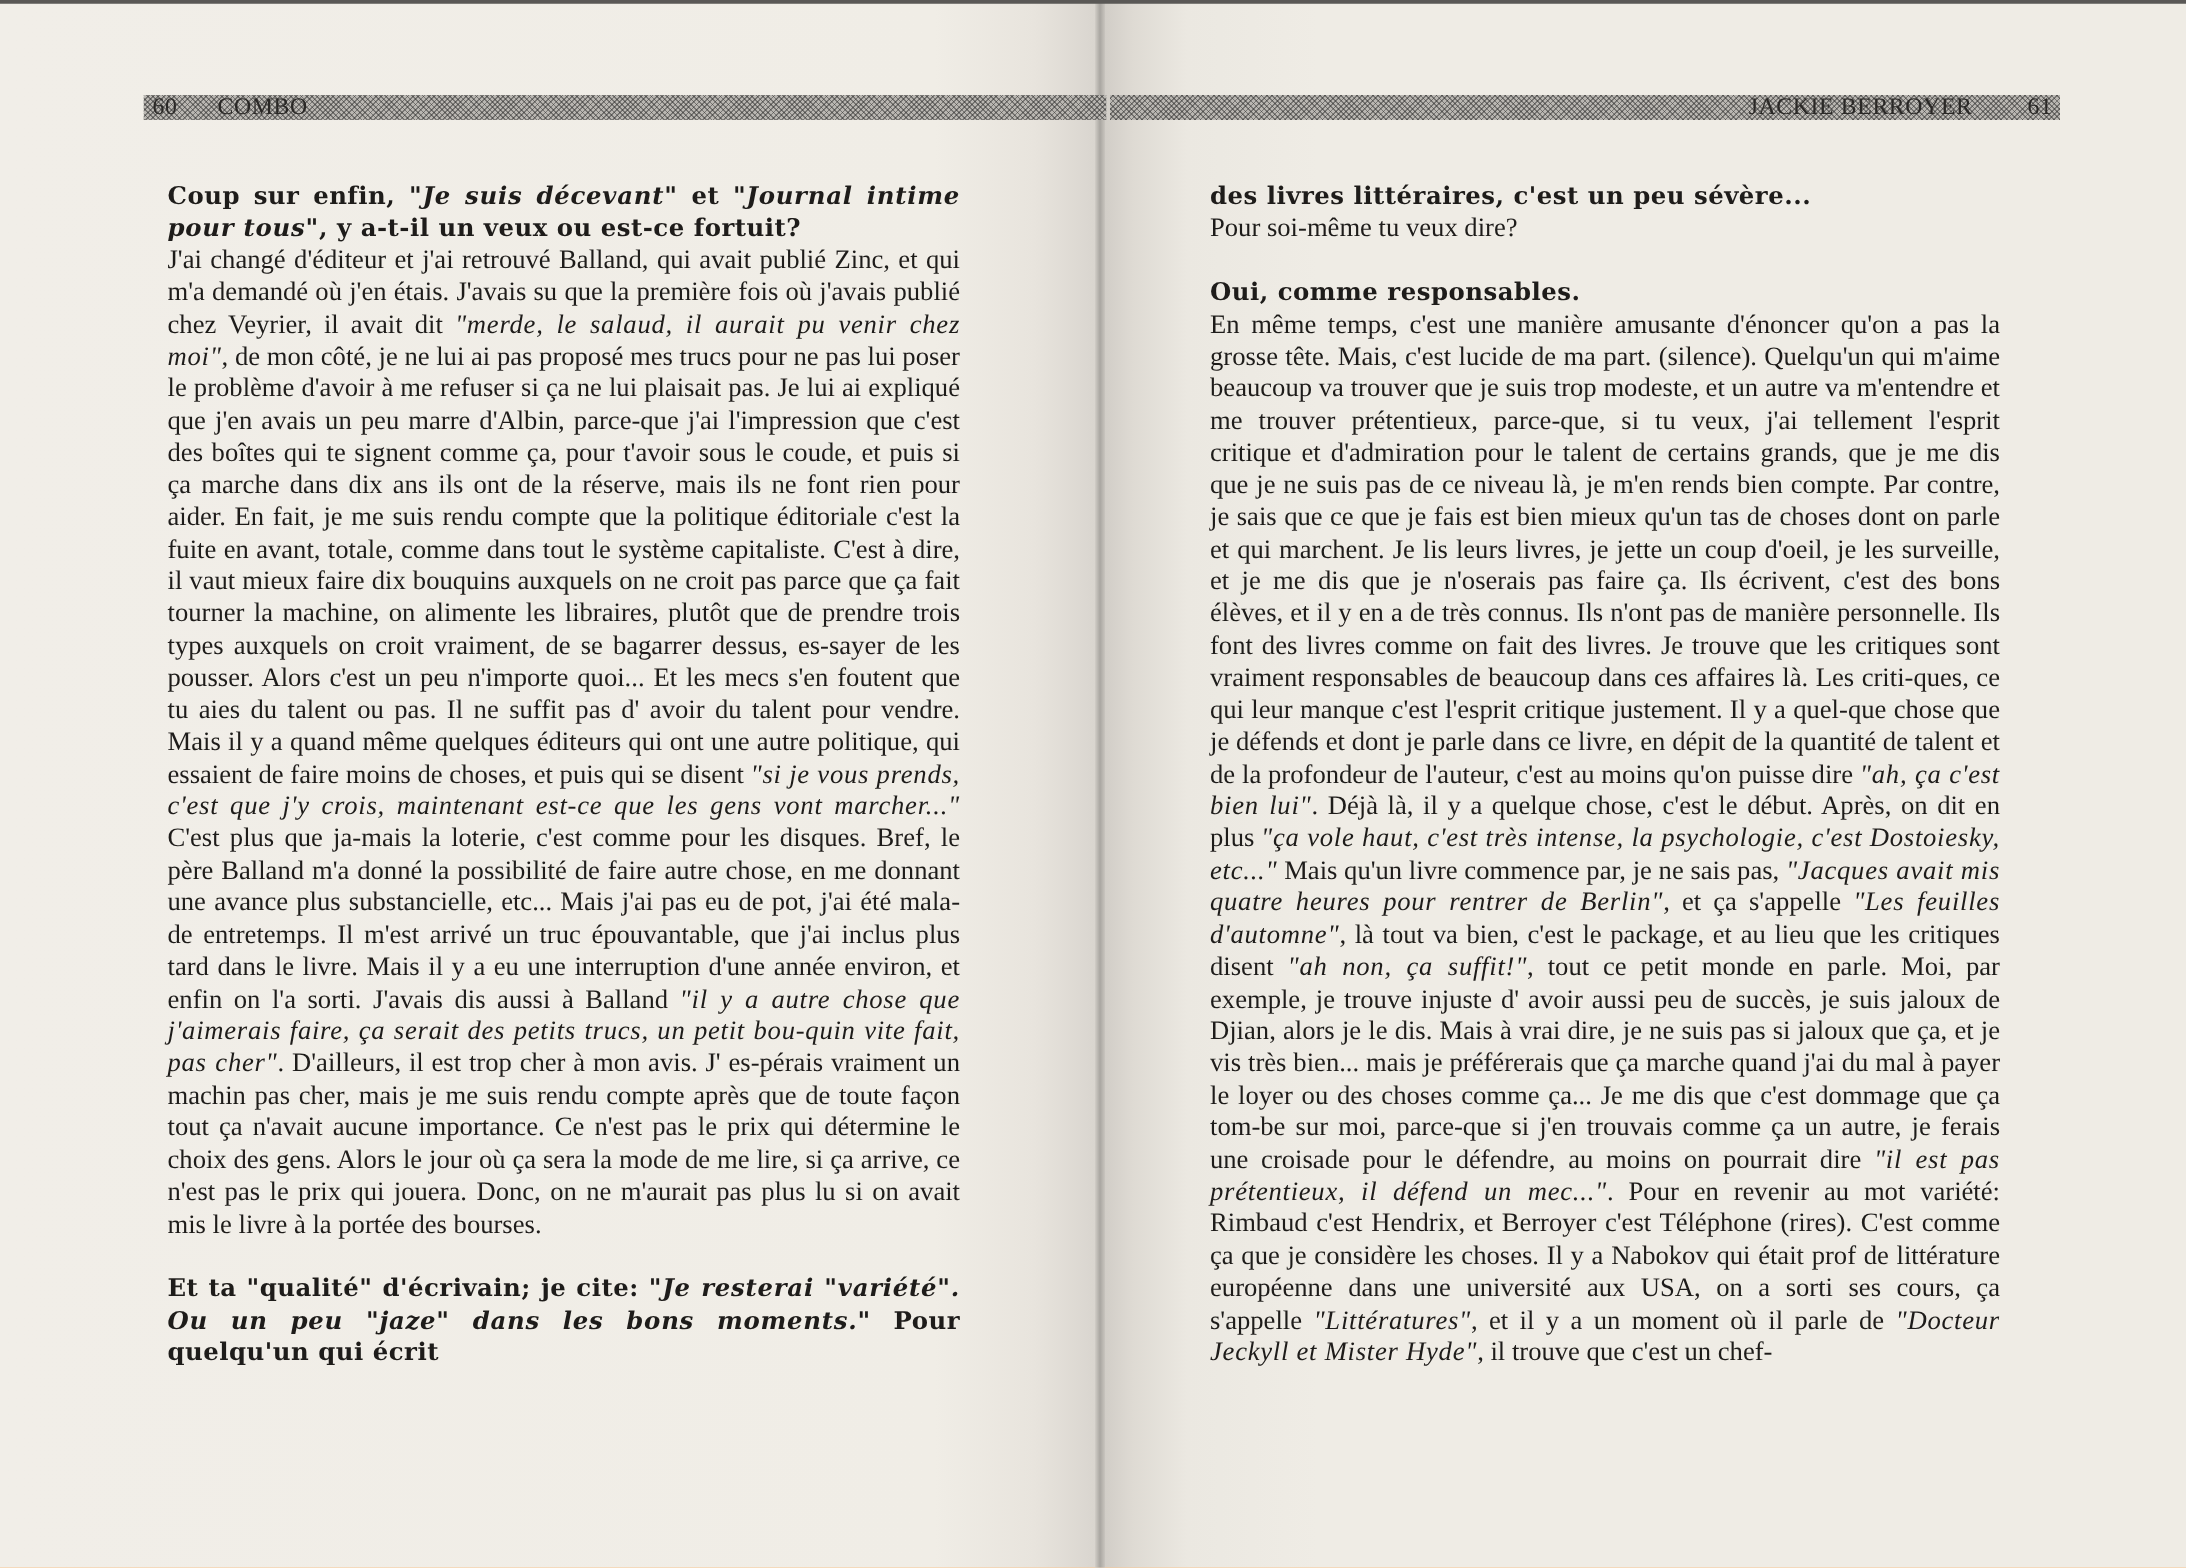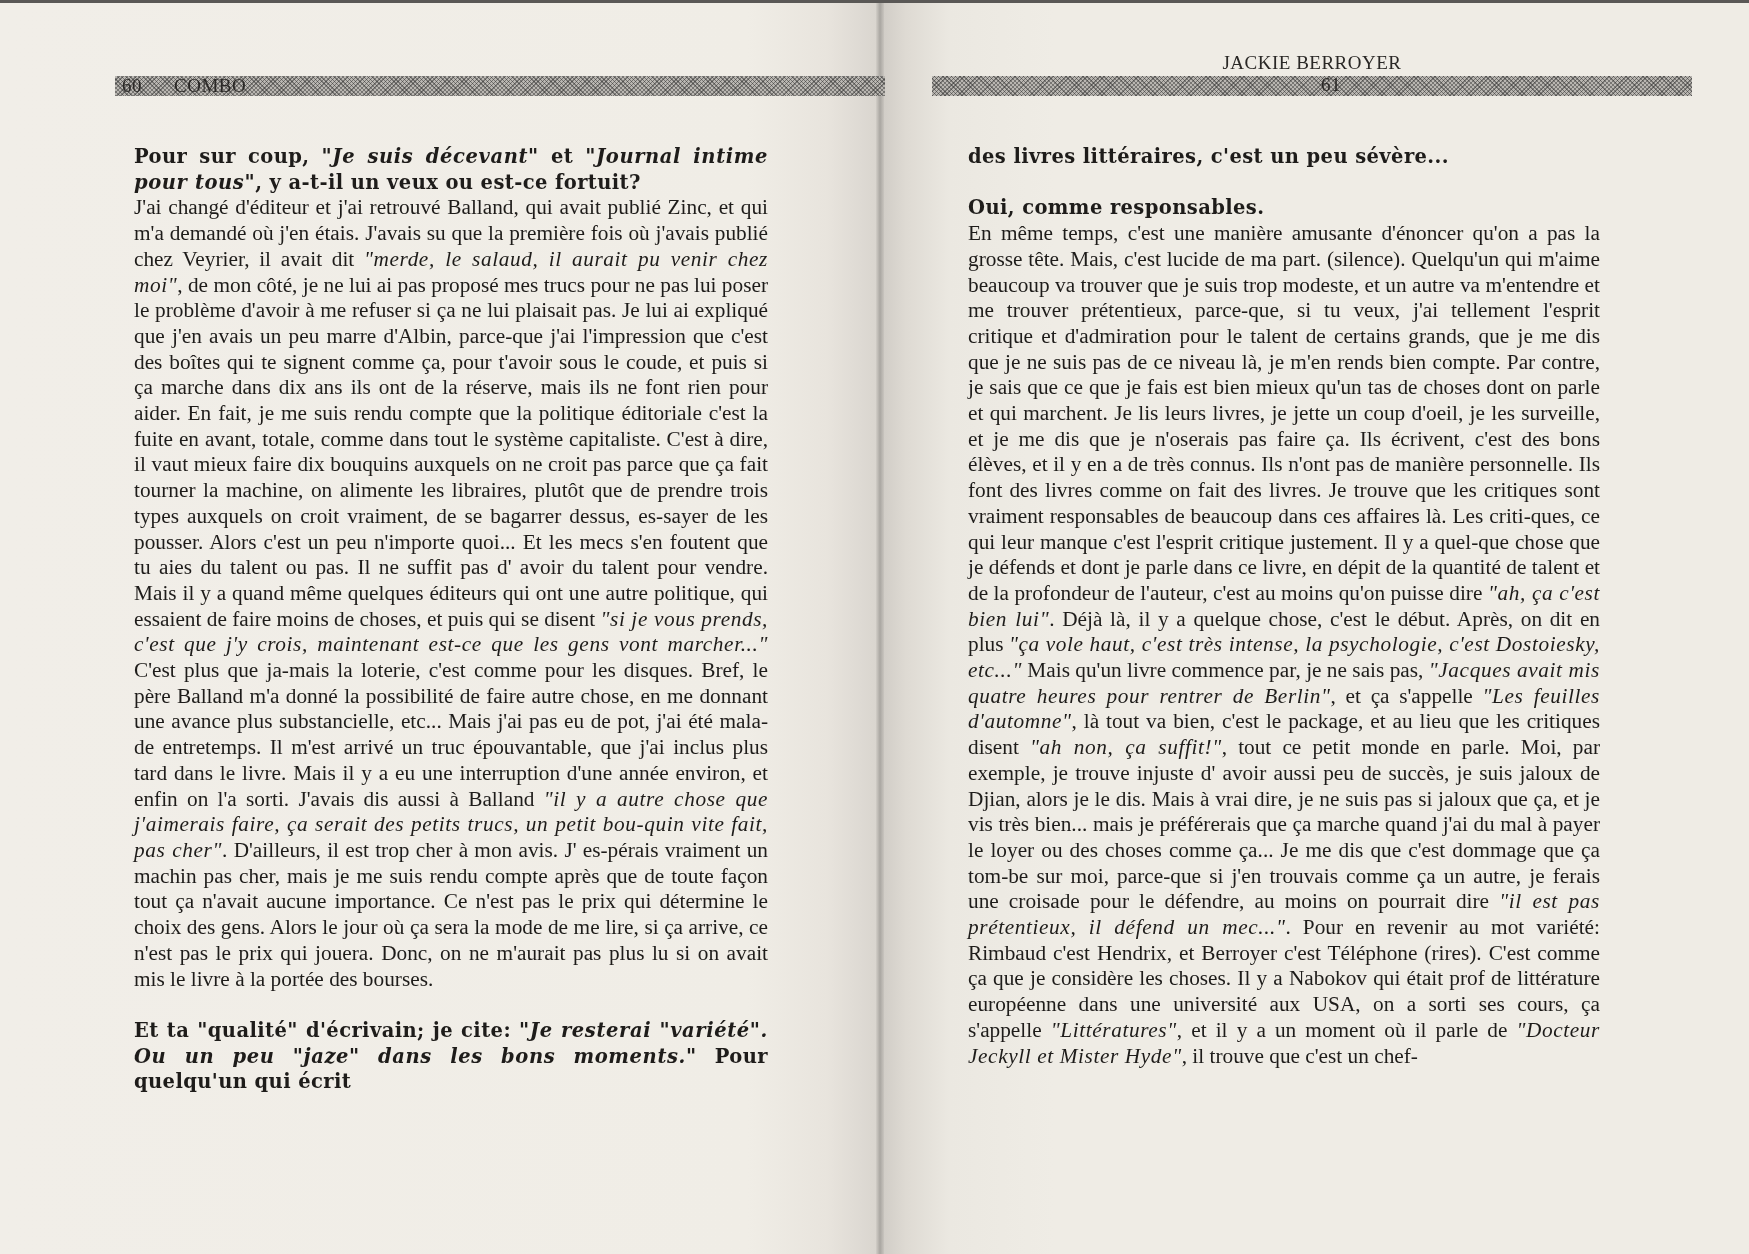--- a/index.html
+++ b/index.html
@@ -30,21 +30,21 @@
       position: absolute; top: 76px; height: 20px;
       background-color: #b9b6b1;
       background-image:
         repeating-linear-gradient(45deg, rgba(40,40,40,0.45) 0 1px, transparent 1px 3px),
         repeating-linear-gradient(-45deg, rgba(40,40,40,0.45) 0 1px, transparent 1px 3px);
       display: flex; align-items: center;
       font-size: 19px; letter-spacing: 0.5px; color: #2a2826;
       text-transform: uppercase;
     }
     .header-left { left: 115px; width: 770px; }
-    .header-right { left: 932px; width: 760px; justify-content: flex-end; flex-direction: column; }
+    .header-right { left: 888px; width: 760px; justify-content: flex-end; }
     .header-left .pg-num { margin-left: 7px; margin-right: 32px; }
     .header-right .pg-num { margin-left: 8px; margin-right: 6px; padding-left: 36px; }
     .col {
       position: absolute; top: 144px;
       font-size: 21.3px; line-height: 25.7px;
       text-align: justify;
     }
     .col-left { left: 134px; width: 634px; }
     .col-right { left: 968px; width: 632px; }
     .col p { margin: 0; }
@@ -65,24 +65,25 @@
   <div class="header-bar header-left">
     <span class="pg-num">60</span>
     <span>COMBO</span>
   </div>
   <div class="header-bar header-right">
     <span>JACKIE BERROYER</span>
     <span class="pg-num">61</span>
   </div>
 
   <div class="col col-left">
-      <p class="q"><span>Pour sur coup, </span><em>"Je suis décevant"</em><span> et </span><em>"Journal intime pour tous"</em><span>, y a-t-il un veux ou est-ce fortuit?</span></p>
+      <p class="q"><span>Coup sur enfin, </span><em>"Je suis décevant"</em><span> et </span><em>"Journal intime pour tous"</em><span>, y a-t-il un veux ou est-ce fortuit?</span></p>
       <p class="a"><span>J'ai changé d'éditeur et j'ai retrouvé Balland, qui avait publié Zinc, et qui m'a demandé où j'en étais. J'avais su que la première fois où j'avais publié chez Veyrier, il avait dit </span><em>"merde, le salaud, il aurait pu venir chez moi"</em><span>, de mon côté, je ne lui ai pas proposé mes trucs pour ne pas lui poser le problème d'avoir à me refuser si ça ne lui plaisait pas. Je lui ai expliqué que j'en avais un peu marre d'Albin, parce-que j'ai l'impression que c'est des boîtes qui te signent comme ça, pour t'avoir sous le coude, et puis si ça marche dans dix ans ils ont de la réserve, mais ils ne font rien pour aider. En fait, je me suis rendu compte que la politique éditoriale c'est la fuite en avant, totale, comme dans tout le système capitaliste. C'est à dire, il vaut mieux faire dix bouquins auxquels on ne croit pas parce que ça fait tourner la machine, on alimente les libraires, plutôt que de prendre trois types auxquels on croit vraiment, de se bagarrer dessus, es-sayer de les pousser. Alors c'est un peu n'importe quoi... Et les mecs s'en foutent que tu aies du talent ou pas. Il ne suffit pas d' avoir du talent pour vendre. Mais il y a quand même quelques éditeurs qui ont une autre politique, qui essaient de faire moins de choses, et puis qui se disent </span><em>"si je vous prends, c'est que j'y crois, maintenant est-ce que les gens vont marcher..."</em><span> C'est plus que ja-mais la loterie, c'est comme pour les disques. Bref, le père Balland m'a donné la possibilité de faire autre chose, en me donnant une avance plus substancielle, etc... Mais j'ai pas eu de pot, j'ai été mala-de entretemps. Il m'est arrivé un truc épouvantable, que j'ai inclus plus tard dans le livre. Mais il y a eu une interruption d'une année environ, et enfin on l'a sorti. J'avais dis aussi à Balland </span><em>"il y a autre chose que j'aimerais faire, ça serait des petits trucs, un petit bou-quin vite fait, pas cher"</em><span>. D'ailleurs, il est trop cher à mon avis. J' es-pérais vraiment un machin pas cher, mais je me suis rendu compte après que de toute façon tout ça n'avait aucune importance. Ce n'est pas le prix qui détermine le choix des gens. Alors le jour où ça sera la mode de me lire, si ça arrive, ce n'est pas le prix qui jouera. Donc, on ne m'aurait pas plus lu si on avait mis le livre à la portée des bourses.</span></p>
       <div class="gap"></div>
       <p class="q"><span>Et ta "qualité" d'écrivain; je cite: </span><em>"Je resterai "variété". Ou un peu "jaze" dans les bons moments."</em><span> Pour quelqu'un qui écrit</span></p>
     </div>
   <div class="col col-right">
       <p class="q"><span>des livres littéraires, c'est un peu sévère...</span></p>
+      <p class="a"><span>Pour soi-même tu veux dire?</span></p>
       <div class="gap"></div>
       <p class="q"><span>Oui, comme responsables.</span></p>
       <p class="a"><span>En même temps, c'est une manière amusante d'énoncer qu'on a pas la grosse tête. Mais, c'est lucide de ma part. (silence). Quelqu'un qui m'aime beaucoup va trouver que je suis trop modeste, et un autre va m'entendre et me trouver prétentieux, parce-que, si tu veux, j'ai tellement l'esprit critique et d'admiration pour le talent de certains grands, que je me dis que je ne suis pas de ce niveau là, je m'en rends bien compte. Par contre, je sais que ce que je fais est bien mieux qu'un tas de choses dont on parle et qui marchent. Je lis leurs livres, je jette un coup d'oeil, je les surveille, et je me dis que je n'oserais pas faire ça. Ils écrivent, c'est des bons élèves, et il y en a de très connus. Ils n'ont pas de manière personnelle. Ils font des livres comme on fait des livres. Je trouve que les critiques sont vraiment responsables de beaucoup dans ces affaires là. Les criti-ques, ce qui leur manque c'est l'esprit critique justement. Il y a quel-que chose que je défends et dont je parle dans ce livre, en dépit de la quantité de talent et de la profondeur de l'auteur, c'est au moins qu'on puisse dire </span><em>"ah, ça c'est bien lui"</em><span>. Déjà là, il y a quelque chose, c'est le début. Après, on dit en plus </span><em>"ça vole haut, c'est très intense, la psychologie, c'est Dostoiesky, etc..."</em><span> Mais qu'un livre commence par, je ne sais pas, </span><em>"Jacques avait mis quatre heures pour rentrer de Berlin"</em><span>, et ça s'appelle </span><em>"Les feuilles d'automne"</em><span>, là tout va bien, c'est le package, et au lieu que les critiques disent </span><em>"ah non, ça suffit!"</em><span>, tout ce petit monde en parle. Moi, par exemple, je trouve injuste d' avoir aussi peu de succès, je suis jaloux de Djian, alors je le dis. Mais à vrai dire, je ne suis pas si jaloux que ça, et je vis très bien... mais je préférerais que ça marche quand j'ai du mal à payer le loyer ou des choses comme ça... Je me dis que c'est dommage que ça tom-be sur moi, parce-que si j'en trouvais comme ça un autre, je ferais une croisade pour le défendre, au moins on pourrait dire </span><em>"il est pas prétentieux, il défend un mec..."</em><span>. Pour en revenir au mot variété: Rimbaud c'est Hendrix, et Berroyer c'est Téléphone (rires). C'est comme ça que je considère les choses. Il y a Nabokov qui était prof de littérature européenne dans une université aux USA, on a sorti ses cours, ça s'appelle </span><em>"Littératures"</em><span>, et il y a un moment où il parle de </span><em>"Docteur Jeckyll et Mister Hyde"</em><span>, il trouve que c'est un chef-</span></p>
     </div>
 </div>
 
 </body></html>

